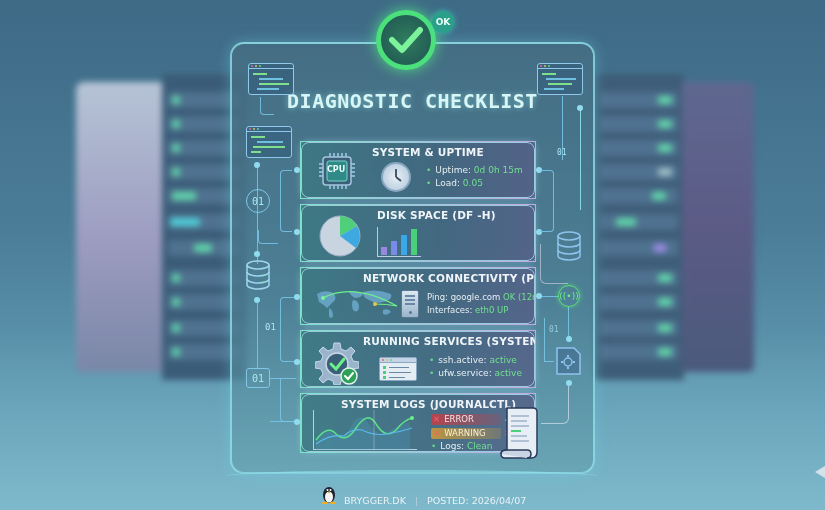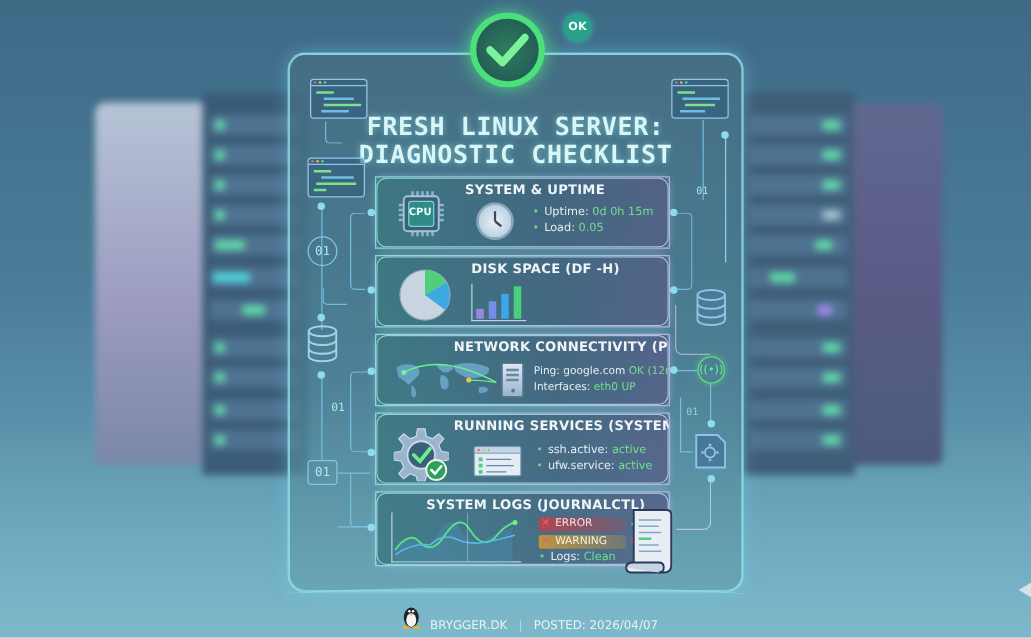--- a/index.html
+++ b/index.html
@@ -58,21 +58,20 @@
     background: radial-gradient(circle, #2f7d5e 0%, #245f55 70%);
     border: 5px solid #4be07b;
     box-shadow: 0 0 14px rgba(80,240,130,0.8);
     display: flex; align-items: center; justify-content: center;
   }
   .ok-pill {
     position: absolute; left: 56px; top: 1px; width: 22px; height: 22px; border-radius: 50%;
     background: #2aa08a; color: #e8fff8; font-size: 9px; font-weight: bold;
     display: flex; align-items: center; justify-content: center;
     box-shadow: 0 0 6px rgba(60,220,190,0.7);
-    margin-left: 19px;
   }
 
   .title {
     position: absolute; left: 232px; top: 90px; width: 361px; text-align: center;
     font-family: "DejaVu Sans Mono", monospace; font-weight: bold;
     color: #d8f6f6; font-size: 20px; line-height: 22px; letter-spacing: 0.5px;
     text-shadow: 0 0 6px rgba(150,240,240,0.6);
   }
 
   .mini-term {
@@ -222,21 +221,20 @@
 <div class="ok-badge-wrap">
   <div class="ok-ring">
     <svg width="34" height="28" viewBox="0 0 34 28">
         <path d="M3 14 L13 24 L31 4" fill="none" stroke="#7cf29a" stroke-width="6" stroke-linecap="round" stroke-linejoin="round"></path>
       </svg>
   </div>
   <div class="ok-pill">OK</div>
 </div>
 
 <div class="title">
-  <div>FRESH LINUX SERVER:</div>
   <div>DIAGNOSTIC CHECKLIST</div>
 </div>
 
 <div class="mini-term" style="left:248px;top:63px">
   <div class="bar">
       <i style="left:2px;background:#e06a7a"></i>
       <i style="left:6px;background:#e0c060"></i>
       <i style="left:10px;background:#6ad08a"></i>
     </div>
   <div class="ln g" style="left:4px;top:9px;width:14px"></div>

